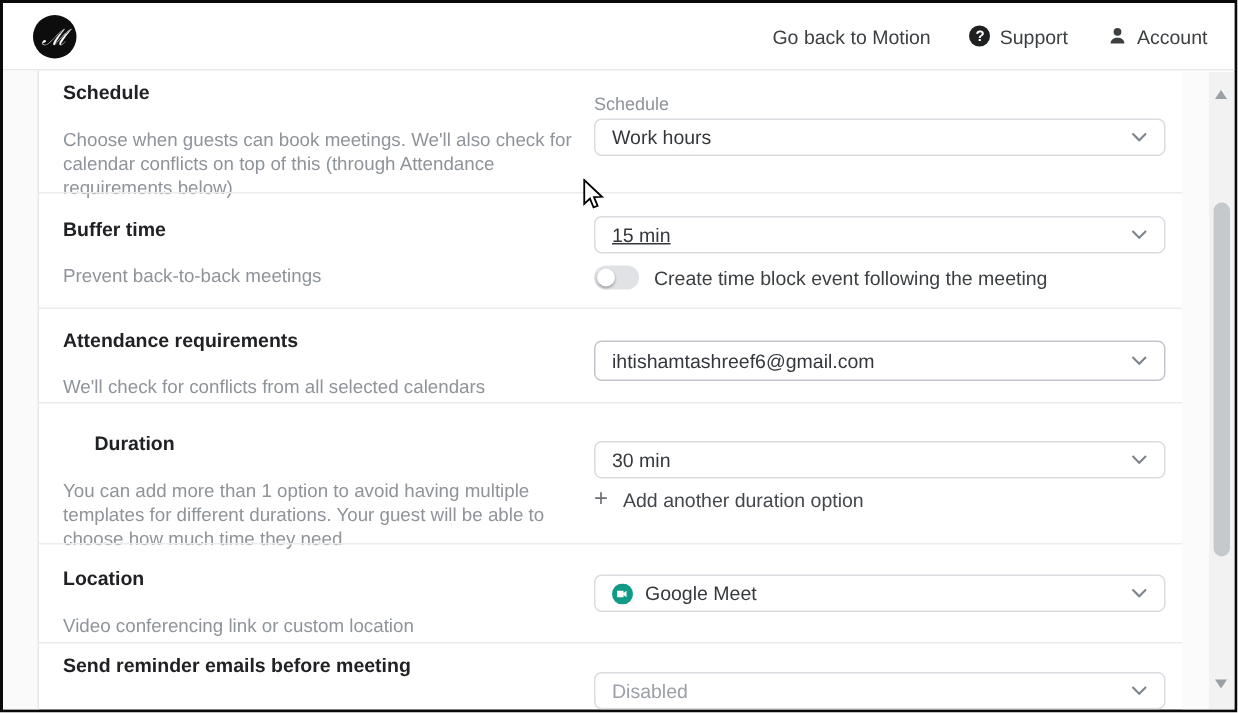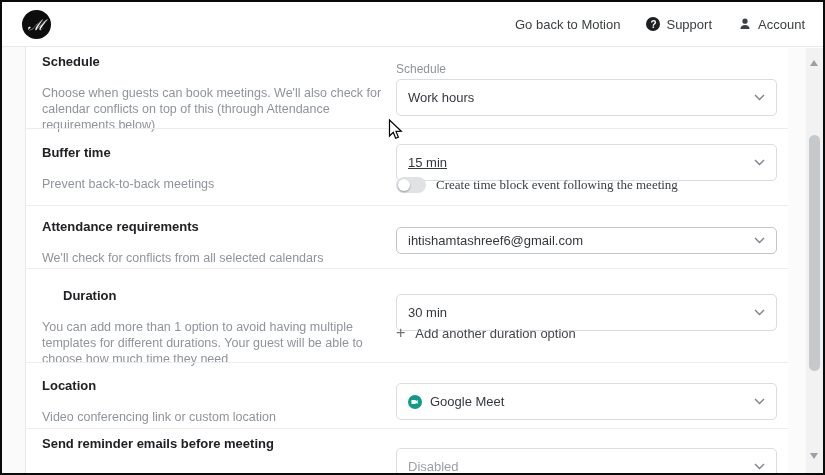--- a/index.html
+++ b/index.html
@@ -56,32 +56,32 @@
   .sec-title{
     position:absolute; left:40px; font-size:13px; font-weight:600; color:#202124;
   }
   .sec-desc{
     position:absolute; left:40px; width:350px; font-size:12.5px; line-height:16px; color:#8f949a;margin-top:13px;
   }
   .field-label{
     position:absolute; left:394px; font-size:12px; color:#8f949a;
   }
   .dd{
-    position:absolute; left:394px; width:381px; height:37px;
+    position:absolute; left:394px; width:381px; height:25px;
     background:#fff; border:1px solid #d9dce0; border-radius:5px;
     display:flex; align-items:center; padding:0 11px; gap:8px;
     font-size:13px; color:#34383d; cursor:pointer;
   }
   .dd .chev{ margin-left:auto; display:flex; }
   .dd.email{ height:27px; border-color:#c2c6cc; }
   .dd .muted{ color:#9aa0a6; }
 
   .toggle-row{
     position:absolute; left:394px; display:flex; align-items:center; gap:10px;
-    font-size:13px; color:#3c4043;font-family:Liberation Serif, serif;
+    font-size:13px; color:#3c4043;
   }
   .toggle{
     position:relative; width:30px; height:16px; border-radius:9px; background:#e0e2e6; cursor:pointer;
   }
   .toggle .knob{
     position:absolute; left:2px; top:2px; width:12px; height:12px; border-radius:50%;
     background:#fff; box-shadow:0 1px 2px rgba(0,0,0,.35);
   }
   .add-row{
     position:absolute; left:394px; display:flex; align-items:center; gap:10px;

